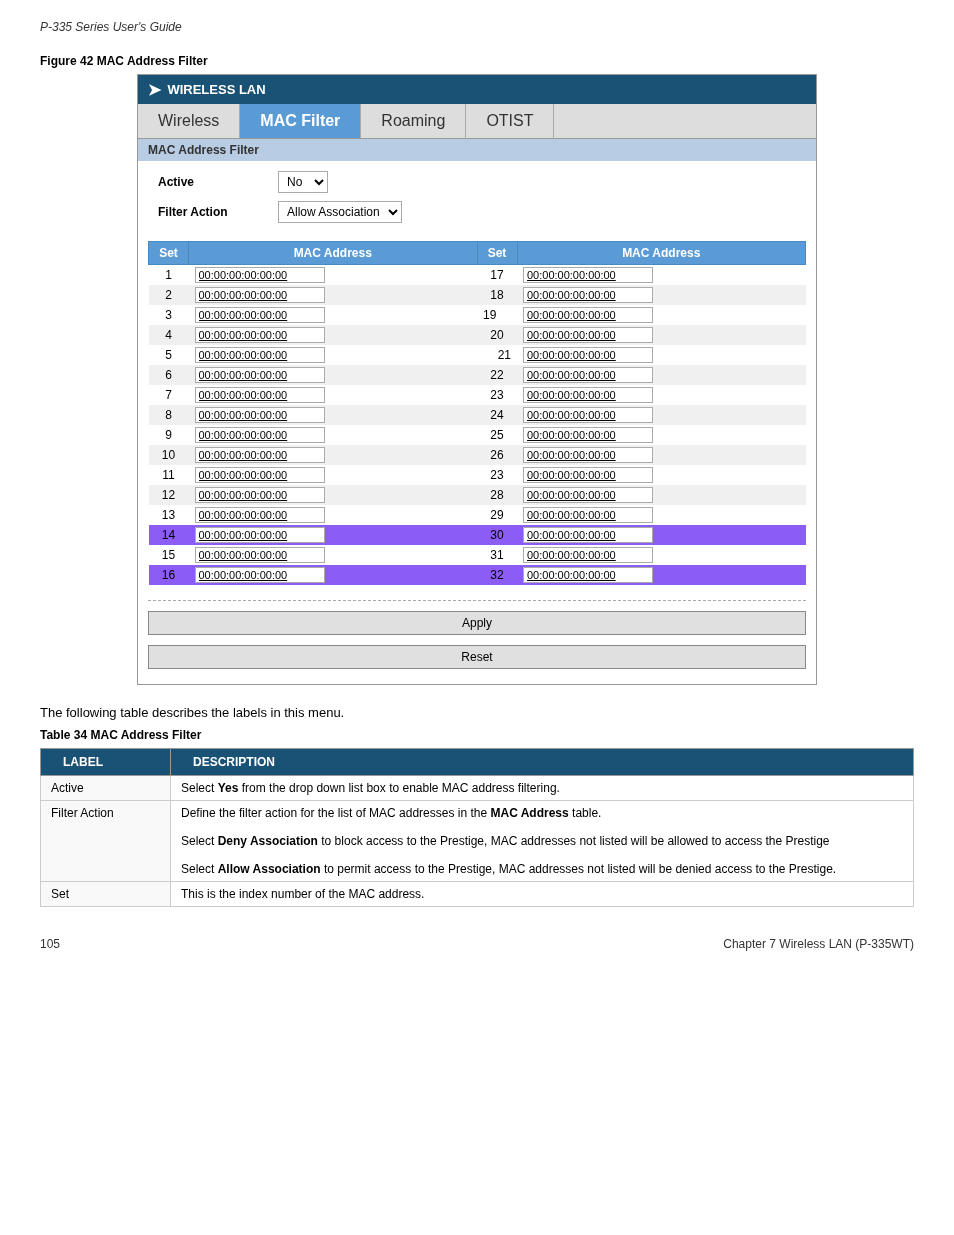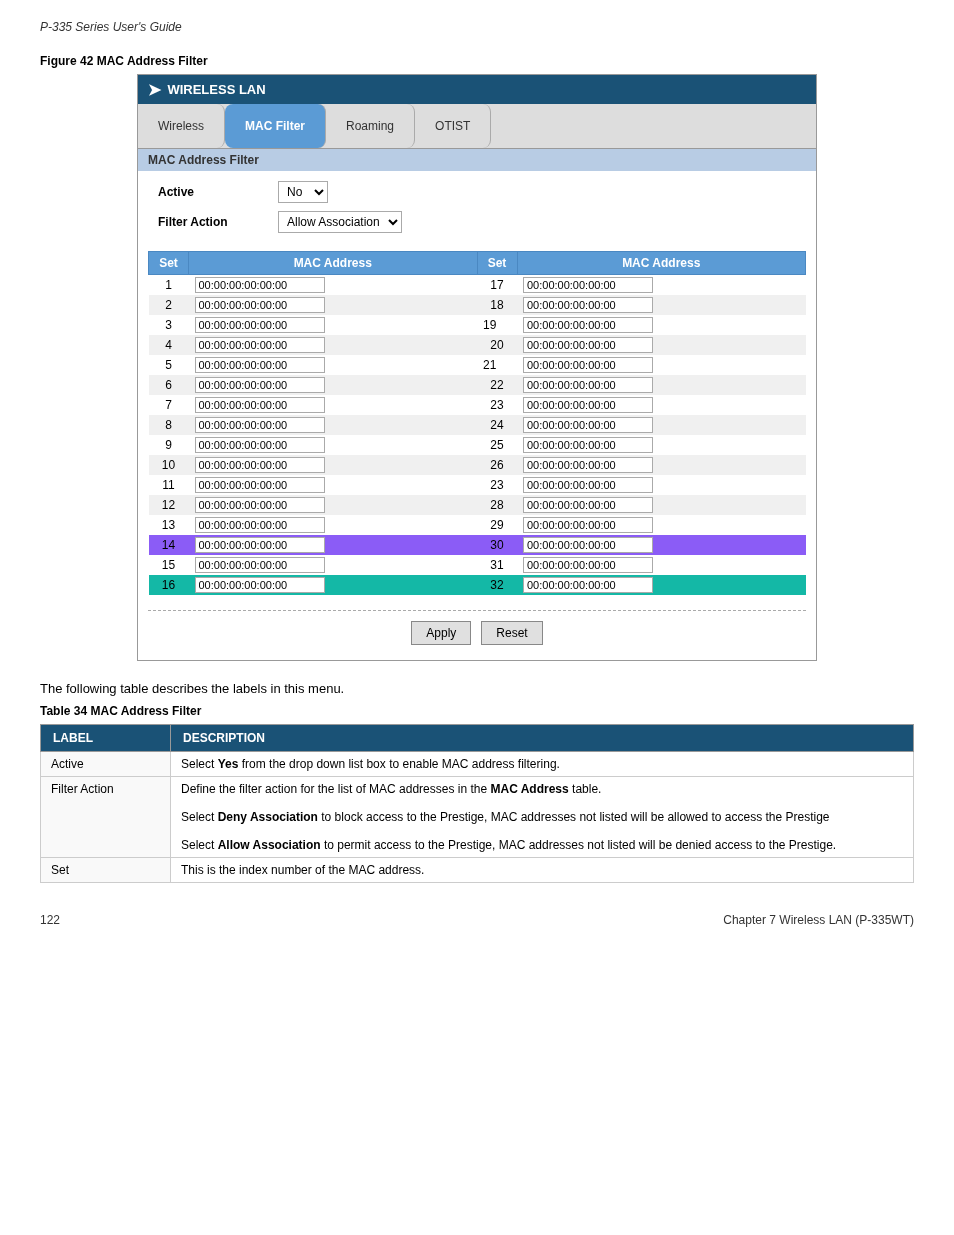--- a/index.html
+++ b/index.html
@@ -49,26 +49,25 @@
       font-size: 16px;
     }
 
     .nav-tabs {
       display: flex;
       background: #ddd;
       border-bottom: 1px solid #999;
     }
 
     .nav-tab {
-      padding: 15px 20px;
-      font-size: 12px;
+      padding: 8px 20px;
+      font-size: 16px;
       color: #333;
       cursor: pointer;
       border-right: 1px solid #aaa;
-      border-radius: 8px;
     }
 
     .nav-tab.active {
       background: #5b9bd5;
       color: #fff;
       font-weight: bold;
     }
 
     .section-header {
       background: #b8cce4;
@@ -132,33 +131,35 @@
     .mac-table td.mac-input {
       text-align: left;
     }
 
     .mac-table input[type="text"] {
       width: 130px;
       font-size: 11px;
       border: 1px solid #aaa;
       padding: 1px 3px;
       background: #fff;
+      text-decoration: underline;
     }
 
     .mac-table tr:nth-child(even) {
       background: #f5f5f5;
     }
 
     .button-row {
       display: flex;
       justify-content: center;
       gap: 10px;
       padding: 10px 0;
       border-top: 1px dashed #aaa;
       margin: 5px 10px;
+      flex-direction: column;
     }
 
     .btn {
       padding: 4px 14px;
       font-size: 12px;
       background: #e0e0e0;
       border: 1px solid #888;
       cursor: pointer;
     }
 
@@ -177,21 +178,21 @@
 
     .desc-table {
       width: 100%;
       border-collapse: collapse;
       font-size: 12px;
     }
 
     .desc-table th {
       background: #1a5276;
       color: #fff;
-      padding: 6px 12px;
+      padding: 6px 22px;
       text-align: left;
       border: 1px solid #999;
       font-size: 12px;
       font-weight: bold;
     }
 
     .desc-table td {
       border: 1px solid #ccc;
       padding: 5px 10px;
       vertical-align: top;
@@ -305,21 +306,21 @@
       <td style="text-align:center;width:40px">20</td>
       <td class="mac-input">
         <input type="text" value="00:00:00:00:00:00" style="">
       </td>
     </tr>
           <tr style="background: rgb(255, 255, 255);">
       <td style="text-align:center;width:40px">5</td>
       <td class="mac-input">
         <input type="text" value="00:00:00:00:00:00" style="">
       </td>
-      <td style="text-align:left;width:40px">21</td>
+      <td style="text-align:right;width:40px">21</td>
       <td class="mac-input">
         <input type="text" value="00:00:00:00:00:00" style="">
       </td>
     </tr>
           <tr style="background: rgb(240, 240, 240);">
       <td style="text-align:center;width:40px">6</td>
       <td class="mac-input">
         <input type="text" value="00:00:00:00:00:00" style="">
       </td>
       <td style="text-align:center;width:40px">22</td>
@@ -410,21 +411,21 @@
           <tr style="background: rgb(255, 255, 255);">
       <td style="text-align:center;width:40px">15</td>
       <td class="mac-input">
         <input type="text" value="00:00:00:00:00:00" style="">
       </td>
       <td style="text-align:center;width:40px">31</td>
       <td class="mac-input">
         <input type="text" value="00:00:00:00:00:00" style="">
       </td>
     </tr>
-          <tr style="background: #14b8a6;">
+          <tr style="background: #8b5cf6;">
       <td style="text-align:center;width:40px">16</td>
       <td class="mac-input">
         <input type="text" value="00:00:00:00:00:00" style="">
       </td>
       <td style="text-align:center;width:40px">32</td>
       <td class="mac-input">
         <input type="text" value="00:00:00:00:00:00" style="">
       </td>
     </tr>
         </tbody>
@@ -463,15 +464,15 @@
       </td>
     </tr>
     <tr>
       <td>Set</td>
       <td>This is the index number of the MAC address.</td>
     </tr>
   </tbody>
 </table>
 
 <div class="page-footer">
-  <span>122</span>
+  <span>105</span>
   <span>Chapter 7 Wireless LAN (P-335WT)</span>
 </div>
 
 </body></html>

